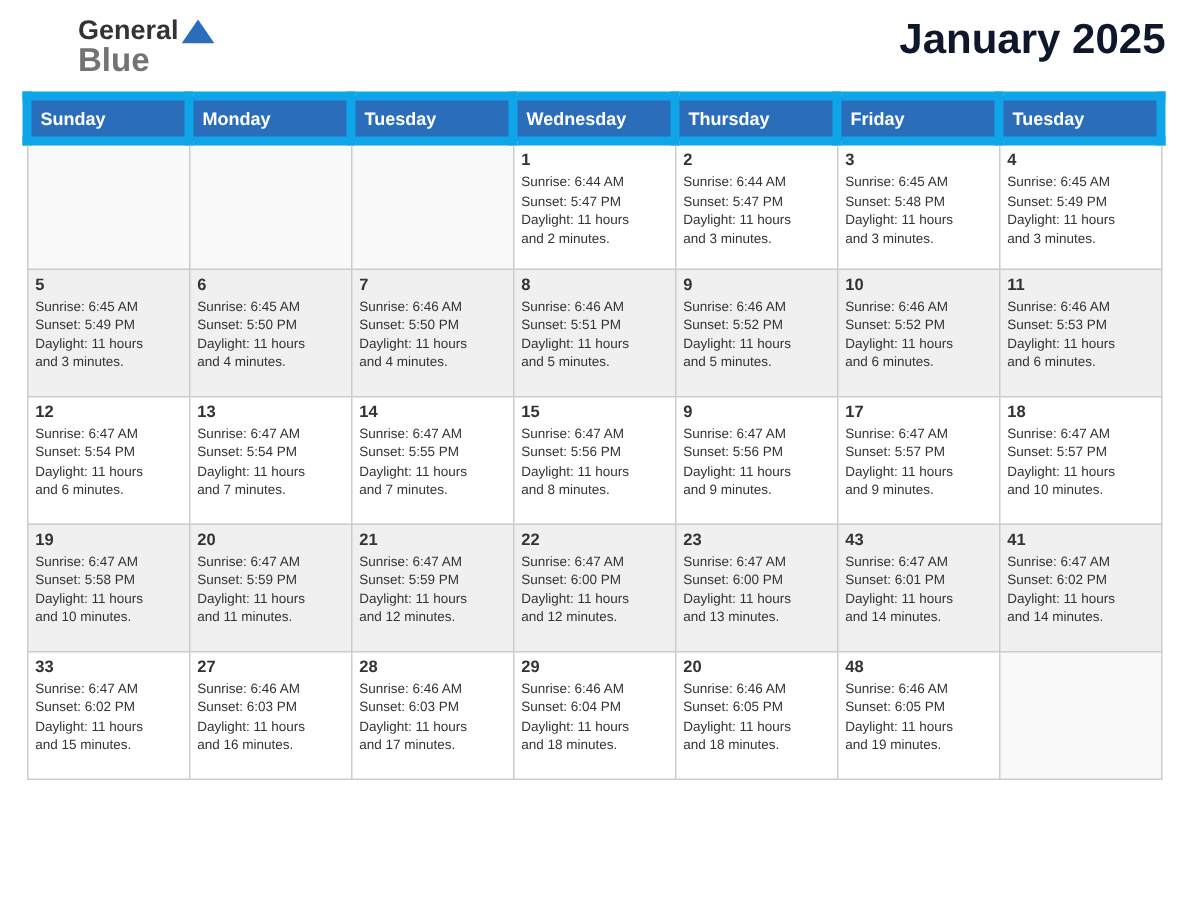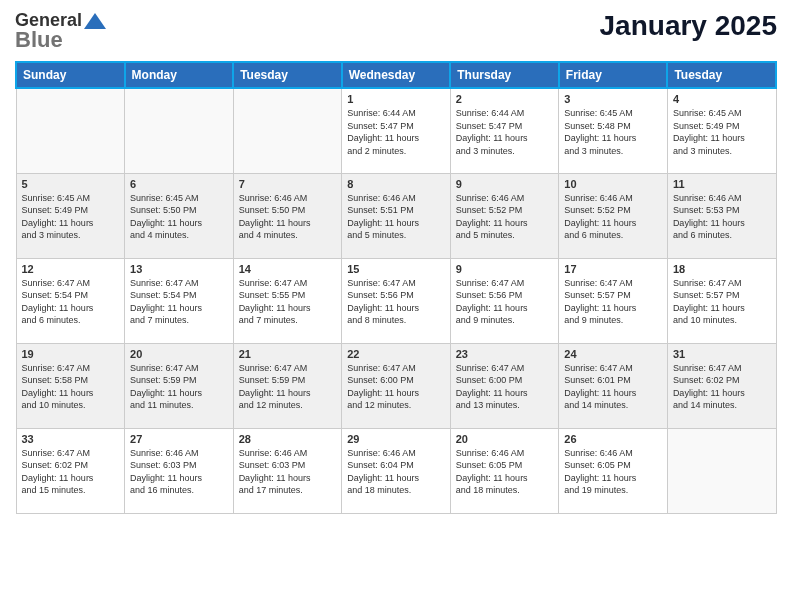--- a/index.html
+++ b/index.html
@@ -42,21 +42,21 @@
       width: 100%;
       border-collapse: collapse;
       table-layout: fixed;
     }
     .calendar th {
       background: #2a6ebb;
       color: #fff;
       text-align: left;
       padding: 5px 6px;
       font-size: 12px;
-      border: 2px solid #0ea5e9;
+      border: 6px solid #0ea5e9;
     }
     .calendar td {
       border: 1px solid #ccc;
       vertical-align: top;
       padding: 4px 5px;
       font-size: 9.5px;
       color: #333;
       height: 85px;
     }
     .day-num {
@@ -76,21 +76,21 @@
     .shaded td {
       background: #f0f0f0;
     }
   </style>
 </head>
 <body>
 
 <div class="page">
   <div class="header">
     <div class="logo">
-      <div style="display:flex;flex-direction:column;align-items:flex-start;">
+      <div style="display:flex;flex-direction:column;align-items:flex-start;margin-left:37px;">
         <div style="display:flex;align-items:center;">
           <span style="font-size:18px;font-weight:bold;color:#333;">General</span>
           <svg width="22" height="16" viewBox="0 0 22 16" style="margin-left:2px;">
             <polygon points="0,16 11,0 22,16" fill="#2a6ebb"></polygon>
           </svg>
         </div>
         <span style="font-size:22px;font-weight:bold;color:#737373;margin-top:-4px;">Blue</span>
       </div>
     </div>
     <div class="title-block">
@@ -276,28 +276,28 @@
 and 12 minutes.</div>
           </td>
           <td>
             <span class="day-num">23</span>
             <div class="cell-info" style="white-space: pre-line;">Sunrise: 6:47 AM
 Sunset: 6:00 PM
 Daylight: 11 hours
 and 13 minutes.</div>
           </td>
           <td>
-            <span class="day-num">24</span>
+            <span class="day-num">43</span>
             <div class="cell-info" style="white-space: pre-line;">Sunrise: 6:47 AM
 Sunset: 6:01 PM
 Daylight: 11 hours
 and 14 minutes.</div>
           </td>
           <td>
-            <span class="day-num">31</span>
+            <span class="day-num">41</span>
             <div class="cell-info" style="white-space: pre-line;">Sunrise: 6:47 AM
 Sunset: 6:02 PM
 Daylight: 11 hours
 and 14 minutes.</div>
           </td>
         </tr>
         <tr>
           <td>
             <span class="day-num">33</span>
             <div class="cell-info" style="white-space: pre-line;">Sunrise: 6:47 AM
@@ -327,21 +327,21 @@
 and 18 minutes.</div>
           </td>
           <td>
             <span class="day-num">20</span>
             <div class="cell-info" style="white-space: pre-line;">Sunrise: 6:46 AM
 Sunset: 6:05 PM
 Daylight: 11 hours
 and 18 minutes.</div>
           </td>
           <td>
-            <span class="day-num">26</span>
+            <span class="day-num">48</span>
             <div class="cell-info" style="white-space: pre-line;">Sunrise: 6:46 AM
 Sunset: 6:05 PM
 Daylight: 11 hours
 and 19 minutes.</div>
           </td>
           <td class="empty-cell"></td>
         </tr>
       </tbody>
   </table>
 </div>

